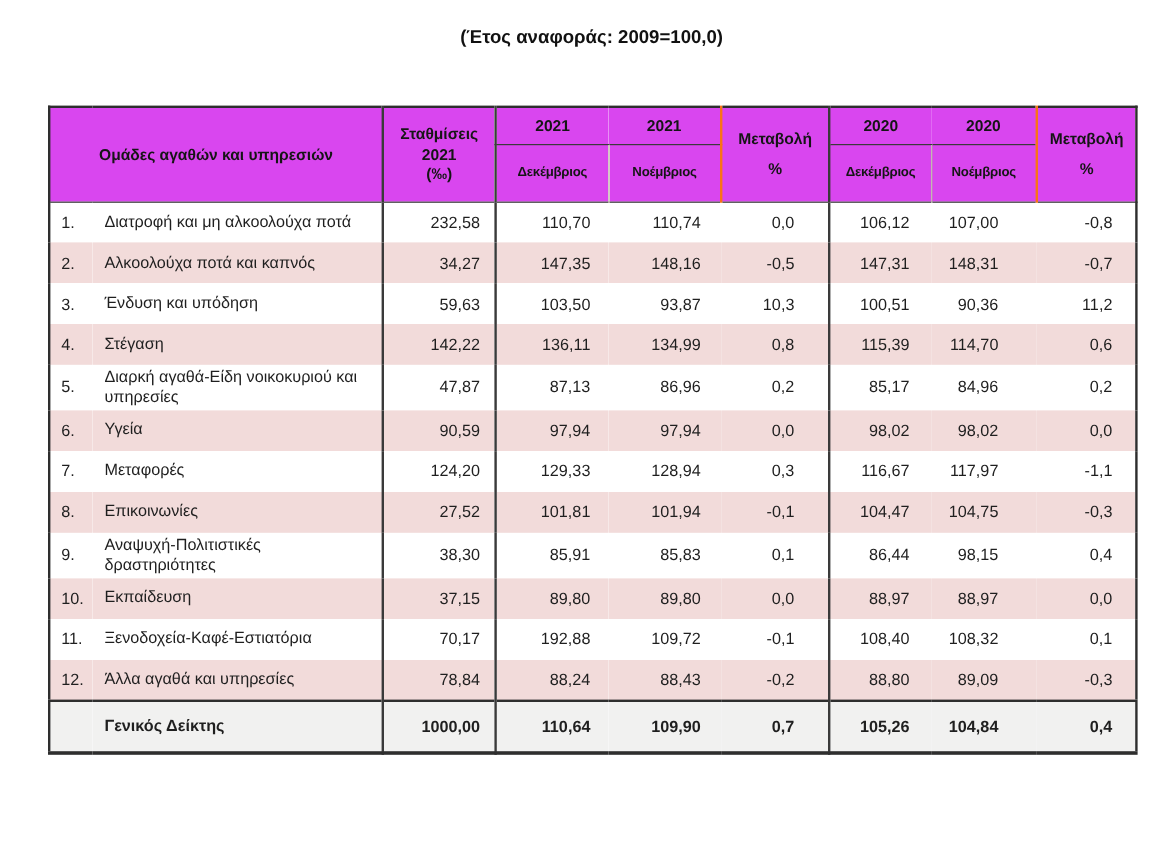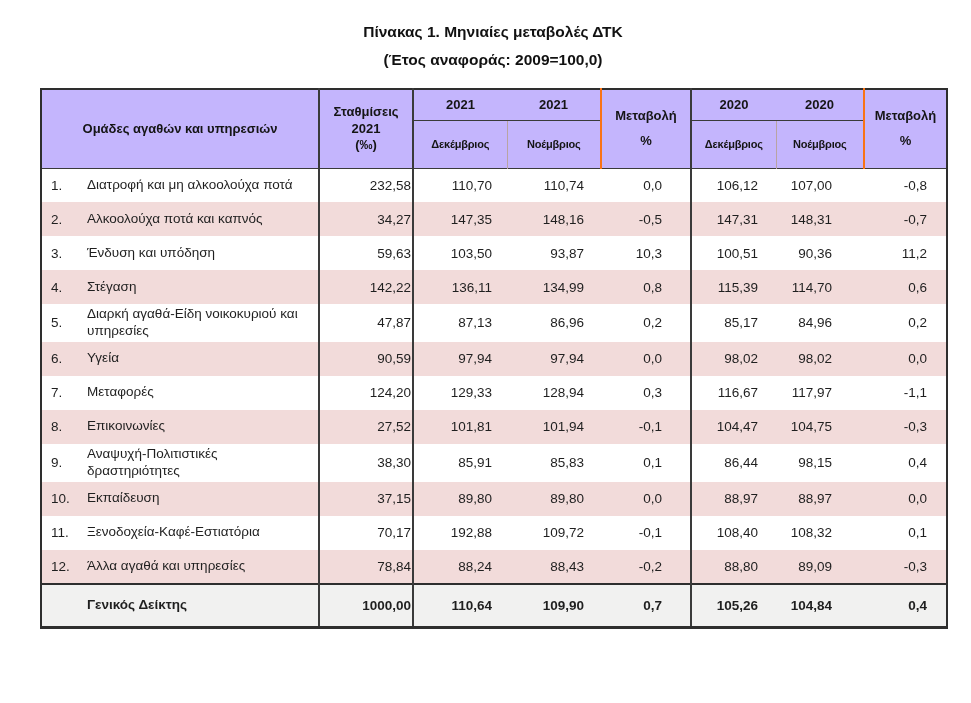--- a/index.html
+++ b/index.html
@@ -35,21 +35,21 @@
     border-bottom-width: 3px;
   }
   th, td {
     font-size: 13.5px;
     vertical-align: middle;
     padding: 2px 4px;
     overflow: hidden;
   }
   
   thead th {
-    background: #c4b5fd;
+    background: #d946ef;
     font-weight: bold;
     text-align: center;
     color: #151515;
   }
   tr.hrow-years th { height: 31px; font-size: 13px; }
   tr.hrow-months th { height: 48px; font-size: 11px; letter-spacing: -0.2px; margin-left: 28px; }
   th.h-groups { font-size: 13.5px; }
   th.h-weights { font-size: 13px; line-height: 1.25; }
   th.h-change { font-size: 13.5px; line-height: 1.9; }
   th.year-cell { border-bottom: 1px solid #3a3a3a; }
@@ -61,41 +61,40 @@
 
   
   tbody tr.data-row td { height: 34px; }
   tbody tr:first-child td { border-top: 1px solid #3a3a3a; }
   tr.row-white td { background: #ffffff; }
   tr.row-pink td { background: #f2dbda; }
 
   td.c-num  { text-align: left; padding-left: 9px; font-size: 13.5px; }
   td.c-name { text-align: left; padding-left: 10px; padding-right: 8px; line-height: 1.25; }
   td.num { text-align: right; font-variant-numeric: tabular-nums; }
-  td.c-weight { padding-right: 1px; }
+  td.c-weight { padding-right: 12px; }
   td.c-dec21  { padding-right: 15px; }
   td.c-nov21  { padding-right: 17px; }
   td.c-chg21  { padding-right: 28px; }
   td.c-dec20  { padding-right: 18px; margin-left: 40px; }
   td.c-nov20  { padding-right: 32px; }
   td.c-chg20  { padding-right: 19px; }
 
   
   tr.total-row td {
     background: #f1f1f0;
     font-weight: bold;
     height: 44px;
     border-top: 2px solid #2e2e2e;
   }
 </style>
 </head>
 <body>
 
 <div class="title-block">
-  <div class="title-line">Πίνακας 1. Μηνιαίες μεταβολές ΔΤΚ</div>
   <div class="title-line">(Έτος αναφοράς: 2009=100,0)</div>
 </div>
 
 <table class="cpi">
   <colgroup>
     <col style="width:36px">
       <col style="width:242px">
       <col style="width:94px">
     <col style="width:94px">
       <col style="width:94px">

